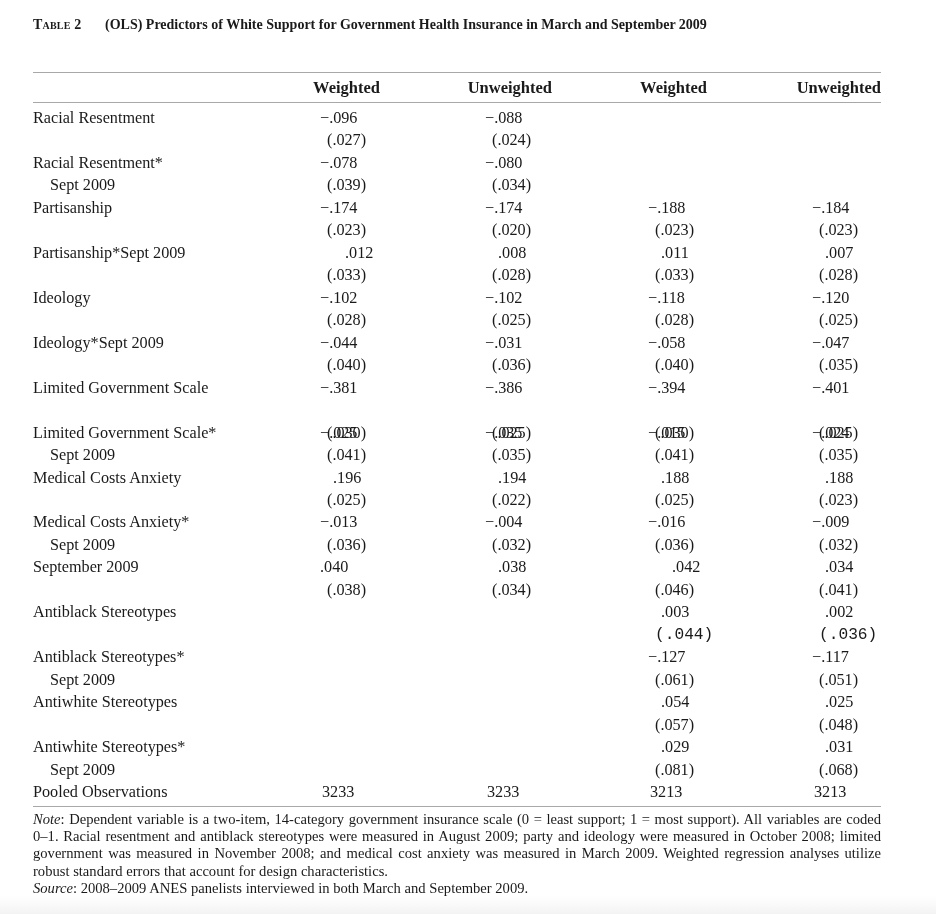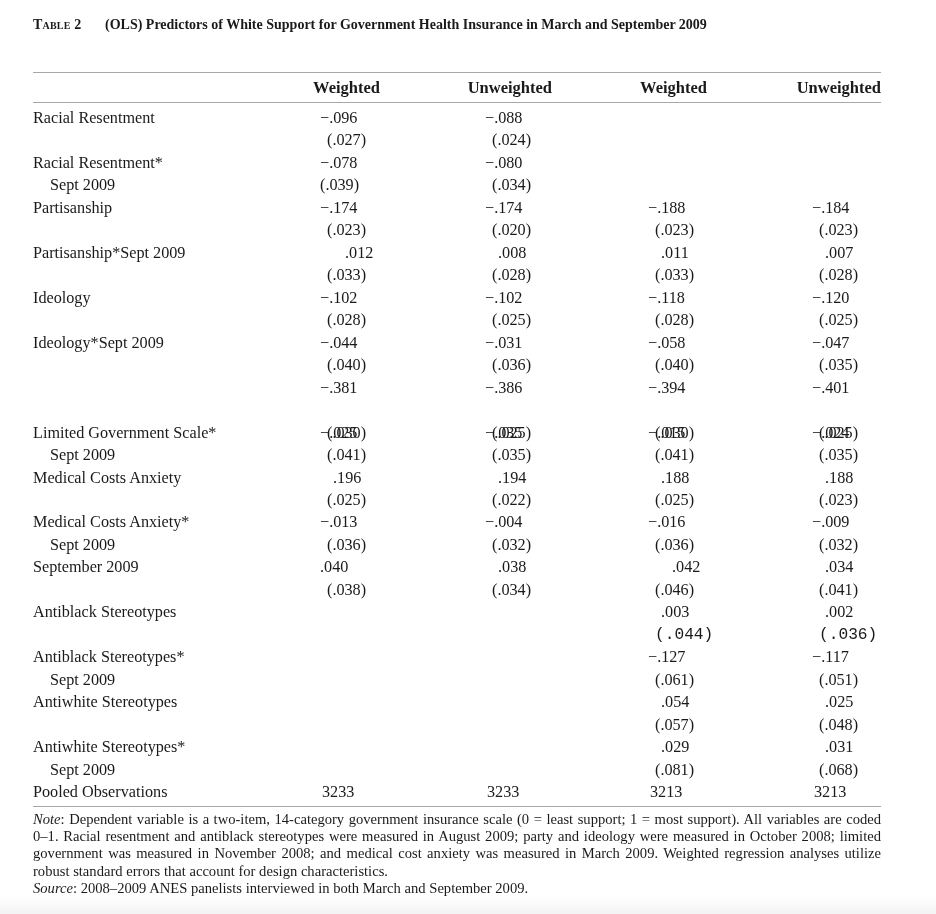--- a/index.html
+++ b/index.html
@@ -60,21 +60,21 @@
     </div>
     <div class="row" style="top: 151.94px;">
       <span class="lbl">Racial Resentment*</span>
       <span class="cell c1">−.078</span>
       <span class="cell c2">−.080</span>
       <span class="cell c3"></span>
       <span class="cell c4"></span>
     </div>
     <div class="row" style="top: 174.41px;">
       <span class="lbl indent">Sept 2009</span>
-      <span class="cell c1" style=" text-align: right;">(.039)</span>
+      <span class="cell c1" style="margin-left: 7px; text-align: right;">(.039)</span>
       <span class="cell c2" style="margin-left: 7px;">(.034)</span>
       <span class="cell c3"></span>
       <span class="cell c4"></span>
     </div>
     <div class="row" style="top: 196.88px;">
       <span class="lbl">Partisanship</span>
       <span class="cell c1">−.174</span>
       <span class="cell c2">−.174</span>
       <span class="cell c3">−.188</span>
       <span class="cell c4">−.184</span>
@@ -122,20 +122,21 @@
       <span class="cell c4">−.047</span>
     </div>
     <div class="row" style="top: 354.17px;">
       <span class="lbl"></span>
       <span class="cell c1" style="margin-left: 7px;">(.040)</span>
       <span class="cell c2" style="margin-left: 7px;">(.036)</span>
       <span class="cell c3" style="margin-left: 7px;">(.040)</span>
       <span class="cell c4" style="margin-left: 7px;">(.035)</span>
     </div>
     <div class="row" style="top: 376.64px;">
+      <span class="lbl">Limited Government Scale</span>
       <span class="cell c1">−.381</span>
       <span class="cell c2">−.386</span>
       <span class="cell c3">−.394</span>
       <span class="cell c4">−.401</span>
     </div>
     <div class="row" style="top: 422px; padding-left: 20px;">
       <span class="lbl"></span>
       <span class="cell c1" style="margin-left: 7px;">(.030)</span>
       <span class="cell c2" style="margin-left: 7px;">(.025)</span>
       <span class="cell c3" style="margin-left: 7px;">(.030)</span>

